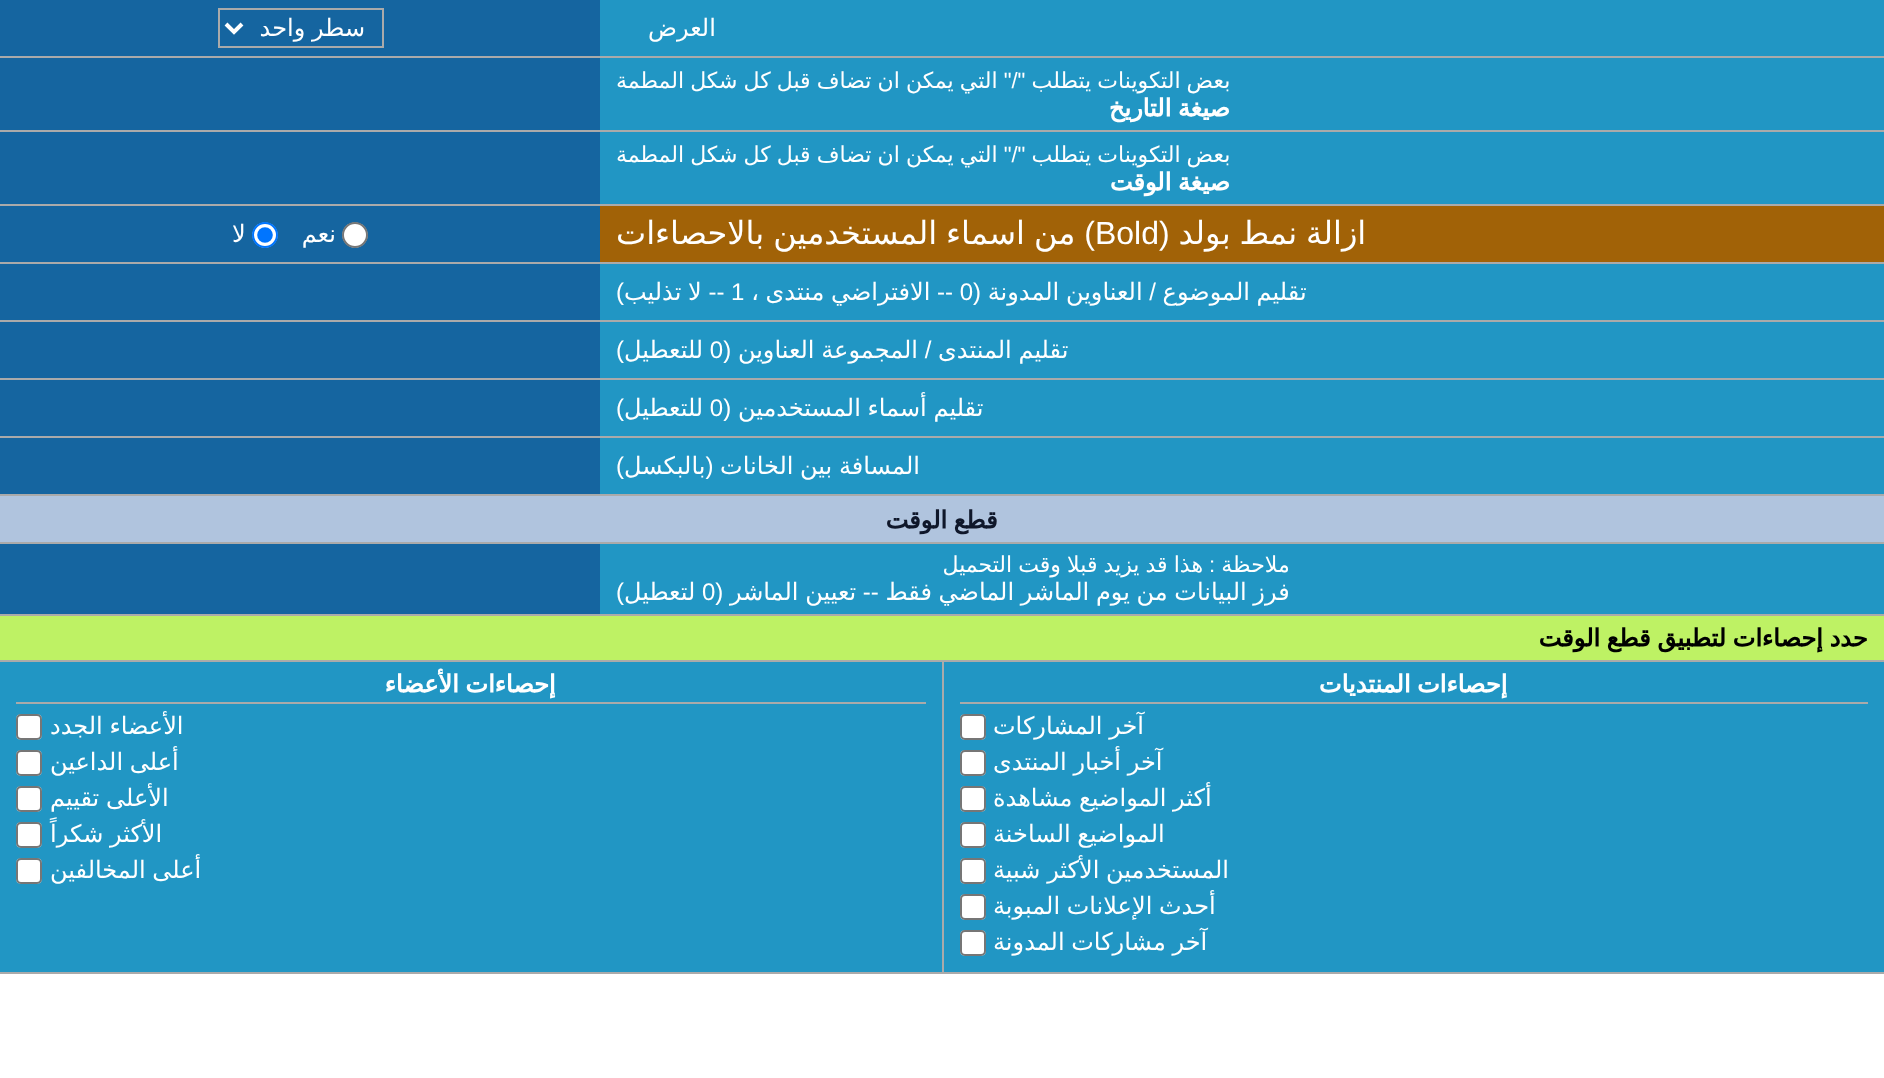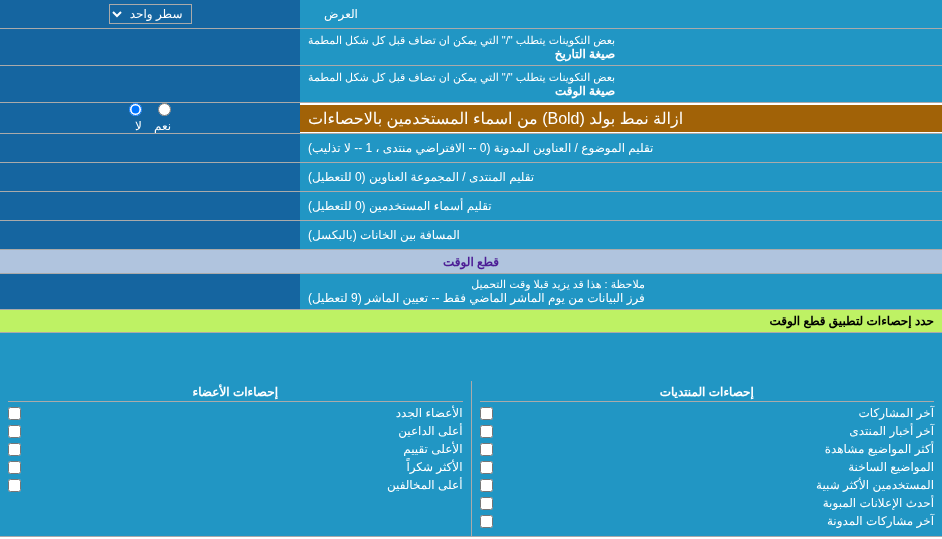--- a/index.html
+++ b/index.html
@@ -9,21 +9,21 @@
       direction: rtl;
       font-size: 12px;
     }
     .container {
       width: 942px;
       background: #fff;
     }
     
     .section-header {
       background: #b0c4de;
-      color: #4c1d95;
+      color: #0f172a;
       font-weight: bold;
       text-align: right;
       padding: 4px 8px;
       border-bottom: 1px solid #aaa;
       min-height: 24px;
       display: flex;
       align-items: center;
       justify-content: center;
     }
     
@@ -42,31 +42,30 @@
     }
     .checkboxes-grid {
       display: flex;
       flex-direction: row;
       width: 100%;
     }
     .checkboxes-col {
       flex: 1;
       padding: 4px 8px;
       border-left: 1px solid #aaa;
-      margin-top: 48px;
     }
     .checkboxes-col:last-child {
       border-left: none;
     }
     .checkbox-item {
       display: flex;
       align-items: center;
       gap: 4px;
       margin-bottom: 4px;
-      justify-content: space-between;
+      justify-content: flex-end;
       color: #fff;
       font-size: 12px;
     }
     .checkbox-item input[type="checkbox"] {
       cursor: pointer;
     }
     .col-title {
       color: #fff;
       font-weight: bold;
       text-align: center;
@@ -170,23 +169,22 @@
       min-height: 28px;
       display: flex;
       align-items: center;
       justify-content: center;
       gap: 12px;
     }
     .radio-full-input label {
       color: #fff;
       font-size: 12px;
       display: flex;
-      align-items: flex-start;
+      align-items: center;
       gap: 3px;
-      flex-direction: column;
     }
   </style>
 </head>
 <body>
 
 <div class="container">
 
   <div class="top-row">
     <div class="top-label">العرض</div>
     <div class="top-select-wrap">
@@ -261,21 +259,21 @@
       <input type="text" style="">
     </div>
   </div>
 
   <div class="section-header">قطع الوقت</div>
 
   <div class="full-row">
     <div class="full-label">
       <span>
         <span class="small-label" style="display:block; font-size:11px;">ملاحظة : هذا قد يزيد قبلا وقت التحميل</span>
-        <span>فرز البيانات من يوم الماشر الماضي فقط -- تعيين الماشر (9 لتعطيل)</span>
+        <span>فرز البيانات من يوم الماشر الماضي فقط -- تعيين الماشر (0 لتعطيل)</span>
       </span>
     </div>
     <div class="full-input">
       <input type="text" style="">
     </div>
   </div>
 
   <div class="checkboxes-section">
     <div class="checkboxes-header">
       <span>حدد إحصاءات لتطبيق قطع الوقت</span>

